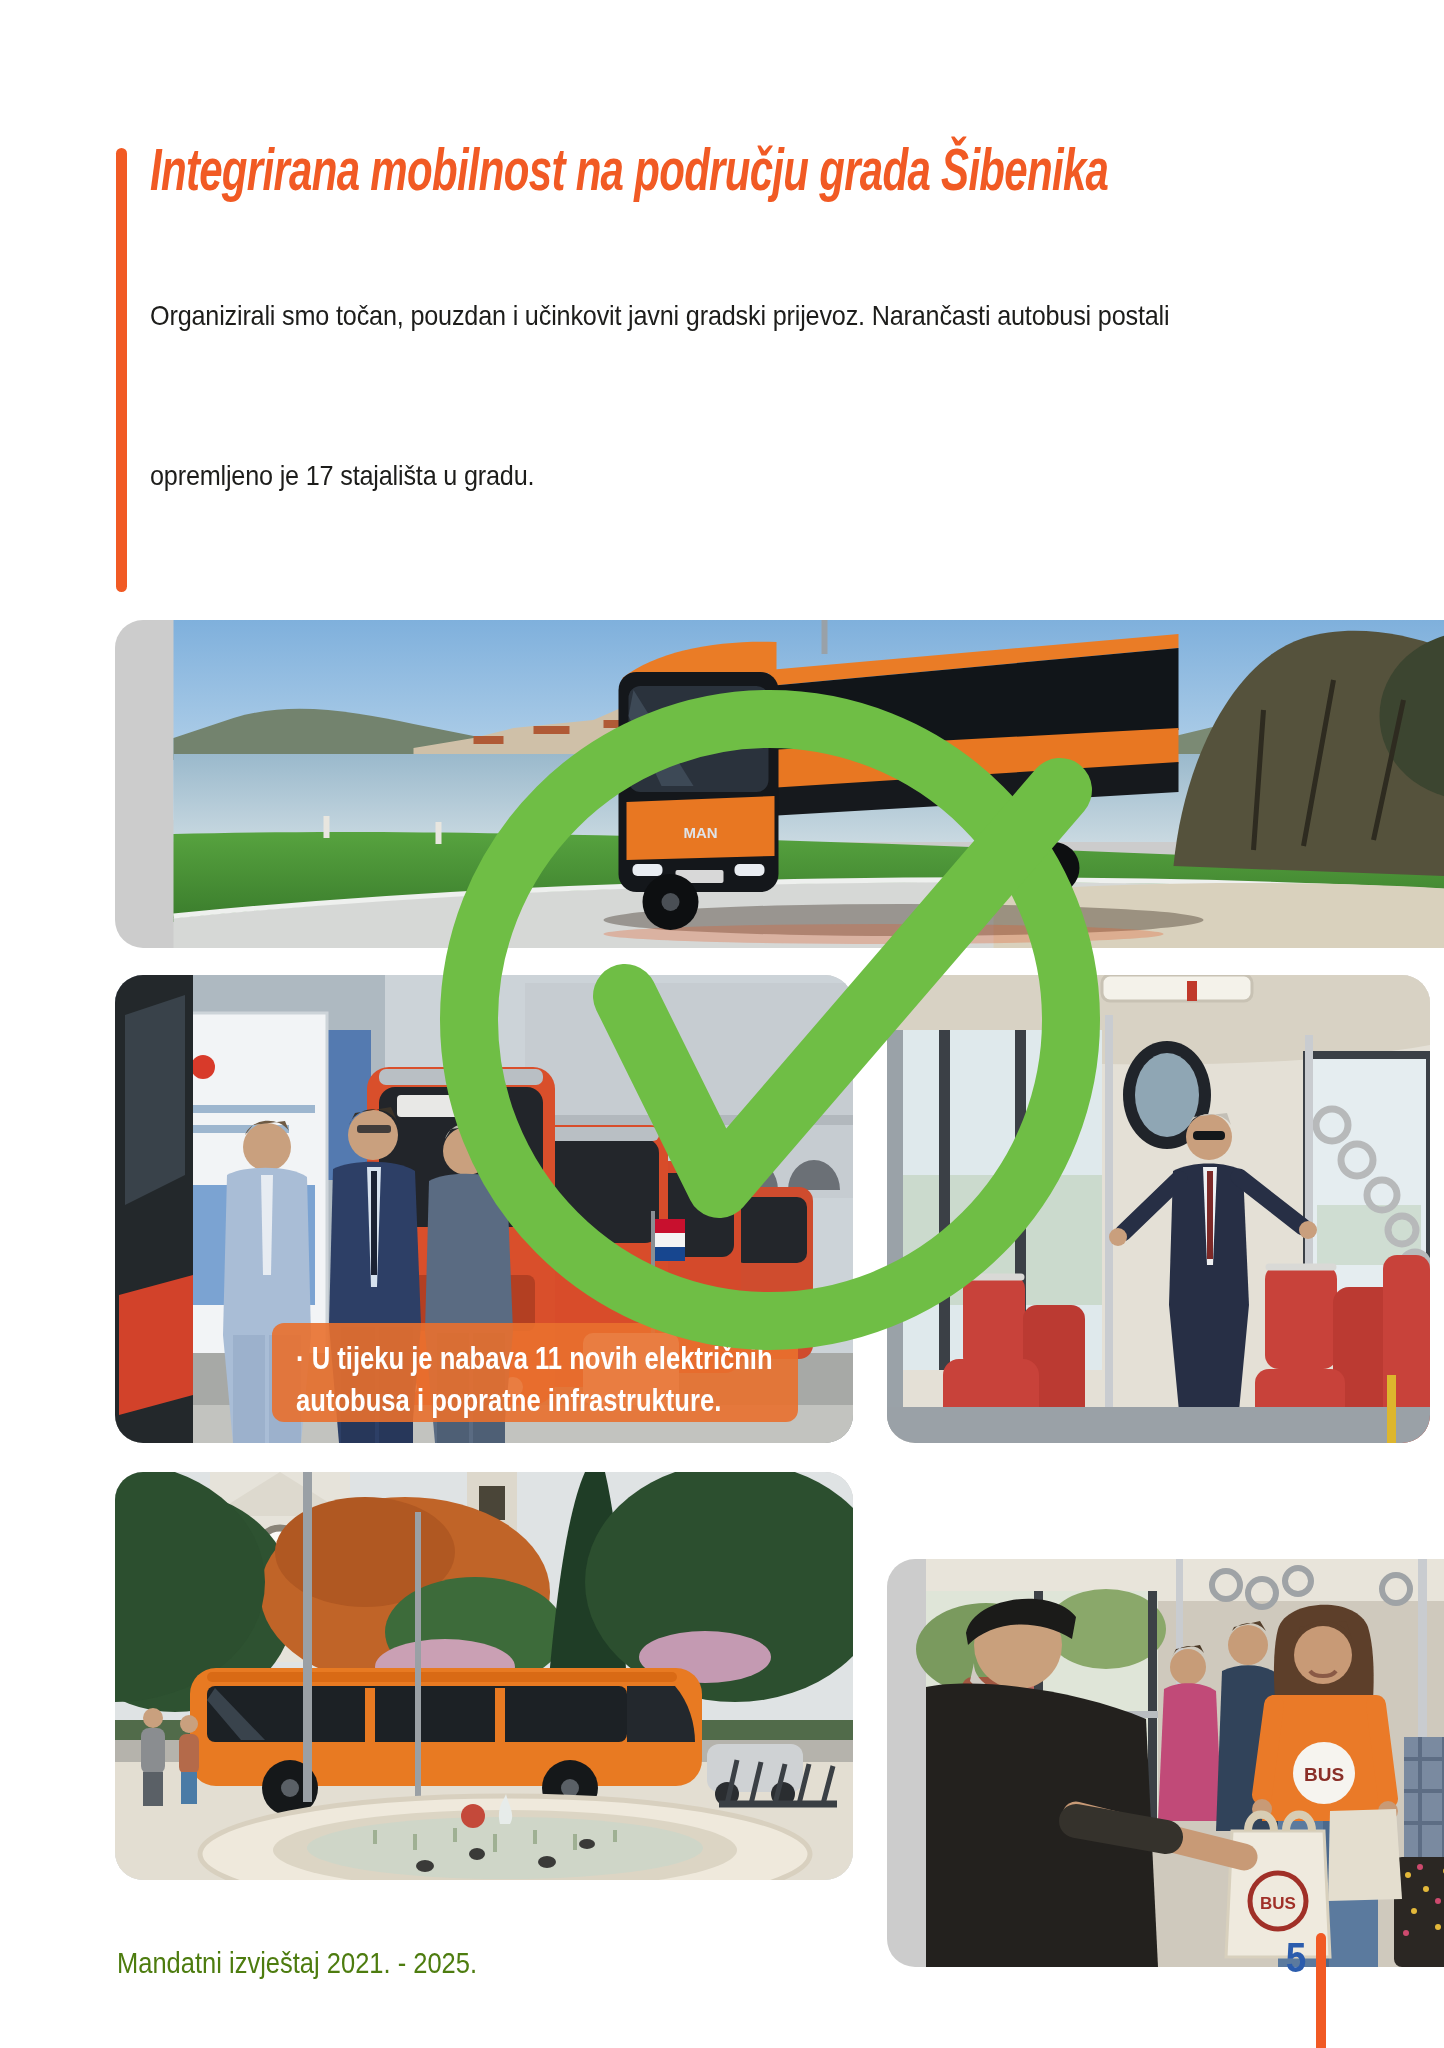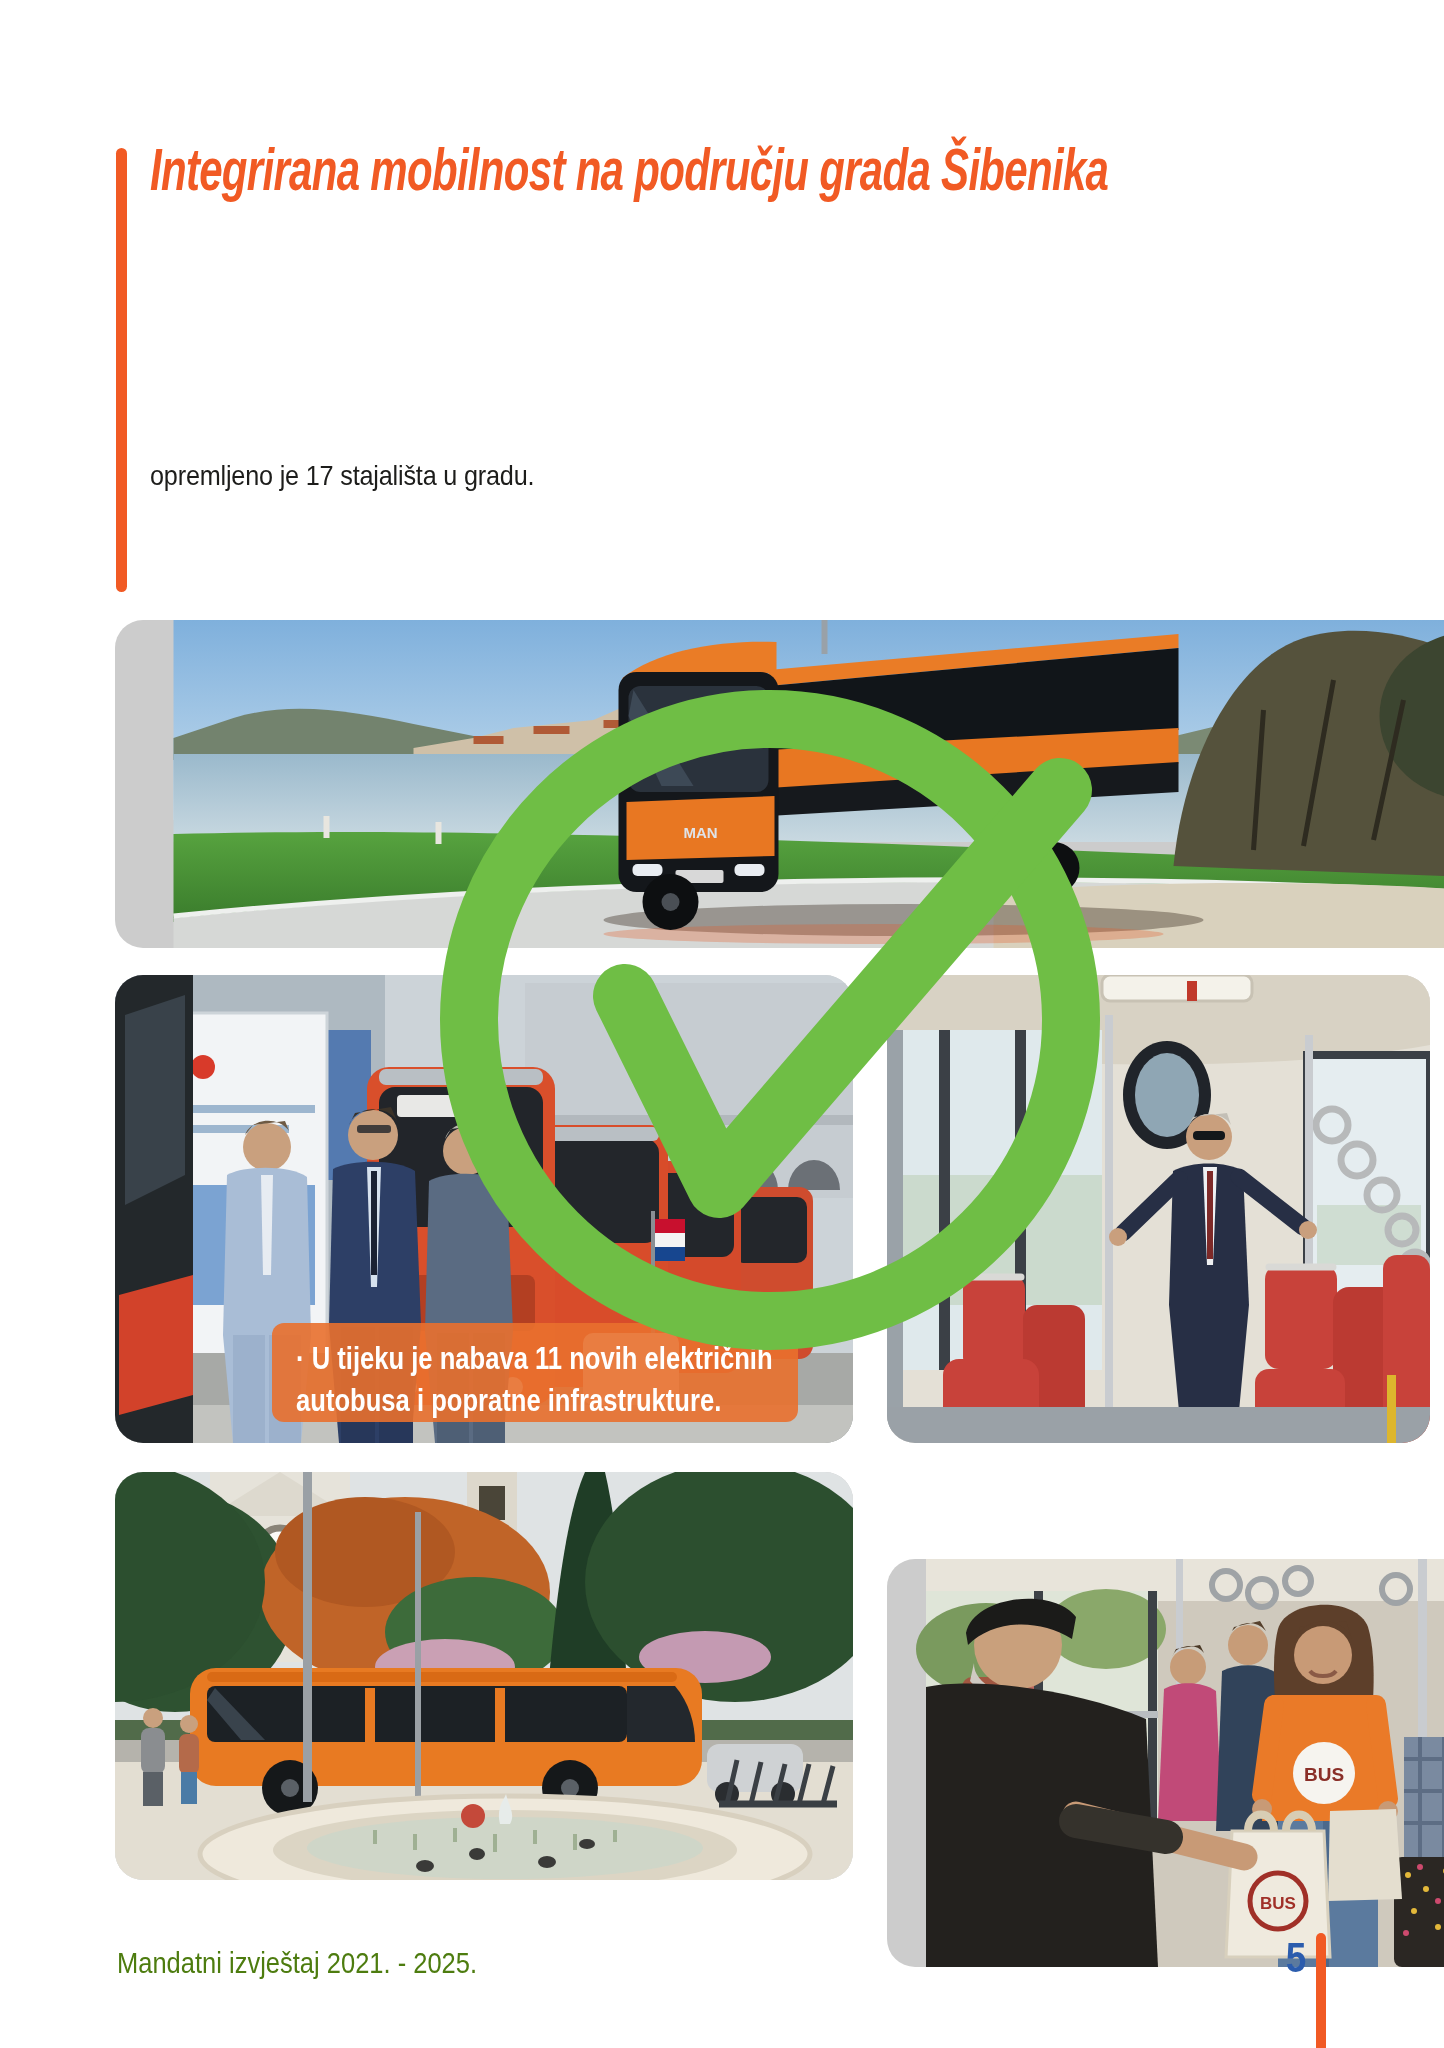--- a/index.html
+++ b/index.html
@@ -50,20 +50,23 @@
 
 <div class="page">
 
   <div class="accent-bar bar-left"></div>
 
   <div class="doc-title">
     <span class="cond">Integrirana mobilnost na području grada Šibenika</span>
   </div>
 
 
+  <div class="body-line" style="top:296px">
+    <span class="cond">Organizirali smo točan, pouzdan i učinkovit javni gradski prijevoz. Narančasti autobusi postali</span>
+  </div>
   <div class="body-line" style="top:456px">
     <span class="cond">opremljeno je 17 stajališta u gradu.</span>
   </div>
 
   <div class="photo" style="left:115px;top:620px;width:1440px;height:328px">
     <svg viewBox="0 0 1323 328">
       <defs>
         <linearGradient id="sky1" x1="0" y1="0" x2="0" y2="1">
             <stop offset="0" stop-color="#7fb0dc"></stop>
             <stop offset="1" stop-color="#c6ddee"></stop>

